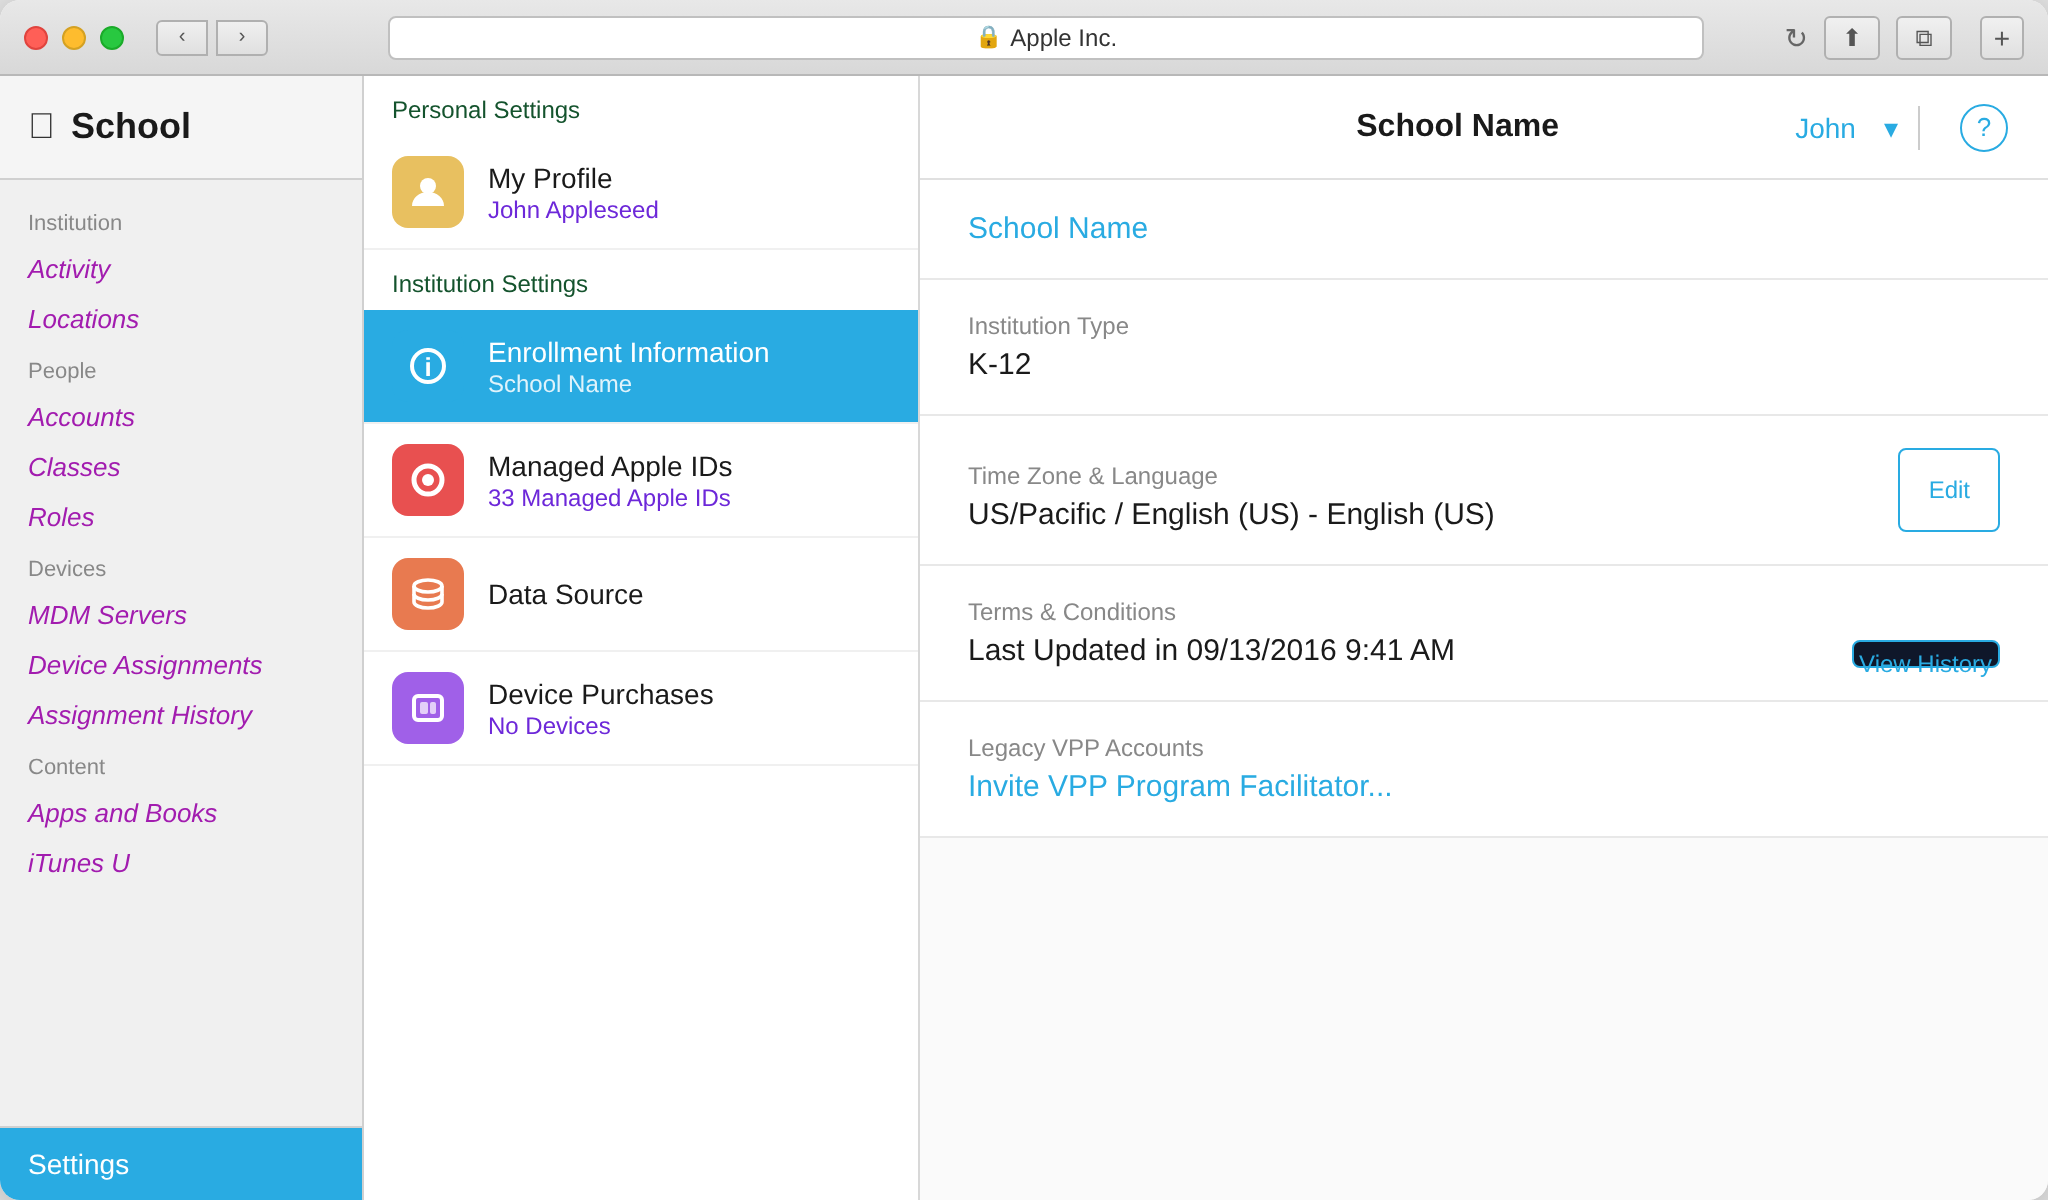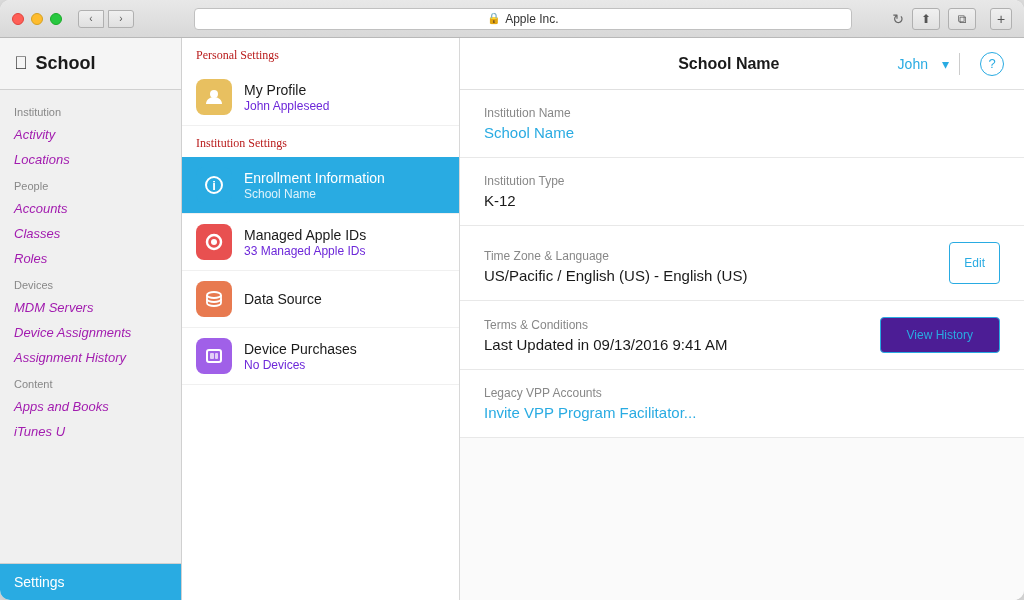--- a/index.html
+++ b/index.html
@@ -195,23 +195,22 @@
     .middle-panel {
       width: 278px;
       background: white;
       border-right: 1px solid #d8d8d8;
       display: flex;
       flex-direction: column;
       flex-shrink: 0;
     }
     .middle-section-label {
       font-size: 12px;
-      color: #b91c1c;
+      color: #14532d;
       padding: 10px 14px 6px;
-      font-family: Liberation Serif, serif;
     }
     .middle-item {
       display: flex;
       align-items: center;
       padding: 10px 14px;
       cursor: pointer;
       border-bottom: 1px solid #f0f0f0;
       gap: 12px;
     }
     .middle-item.selected {
@@ -315,29 +314,29 @@
       border: 1.5px solid #29abe2;
       border-radius: 4px;
       background: white;
       color: #29abe2;
       font-size: 12px;
       cursor: pointer;
       white-space: nowrap;
       height: 42px;
     }
     .view-history-btn {
-      padding: 4px 26px;
+      padding: 4px 3px;
       border: 1.5px solid #29abe2;
       border-radius: 4px;
-      background: #4c1d95;
+      background: #0f172a;
       color: #29abe2;
       font-size: 12px;
       cursor: pointer;
       white-space: nowrap;
-      height: 36px;
+      height: 14px;
     }
     
     .right-content::-webkit-scrollbar { width: 6px; }
     .right-content::-webkit-scrollbar-track { background: transparent; }
     .right-content::-webkit-scrollbar-thumb { background: #ccc; border-radius: 3px; }
   </style>
 </head>
 <body>
 
 <div class="window">
@@ -490,21 +489,20 @@
             <span>▾</span>
           </div>
           <div style="width:1px;height:22px;background:#ccc;margin:0 4px;"></div>
           <div class="right-header-help">
             <span>?</span>
           </div>
         </div>
       </div>
       <div class="right-content">
         <div class="info-section">
-          <div class="info-label">Institution Name</div>
           <div class="info-value link">School Name</div>
         </div>
         <div class="info-section">
           <div class="info-label">Institution Type</div>
           <div class="info-value">K-12</div>
         </div>
         <div class="info-section">
           <div class="info-section-row">
             <div>
               <div class="info-label">Time Zone &amp; Language</div>

